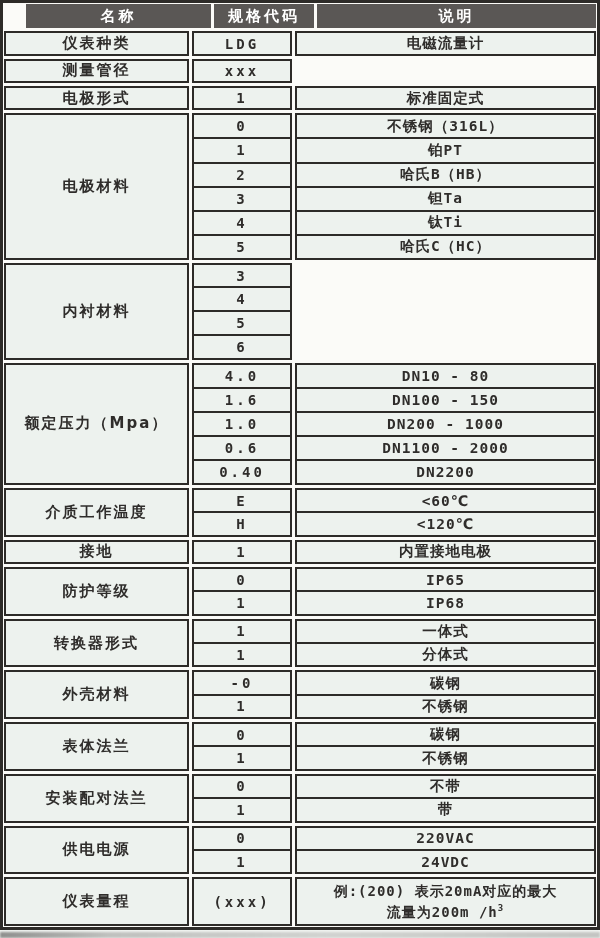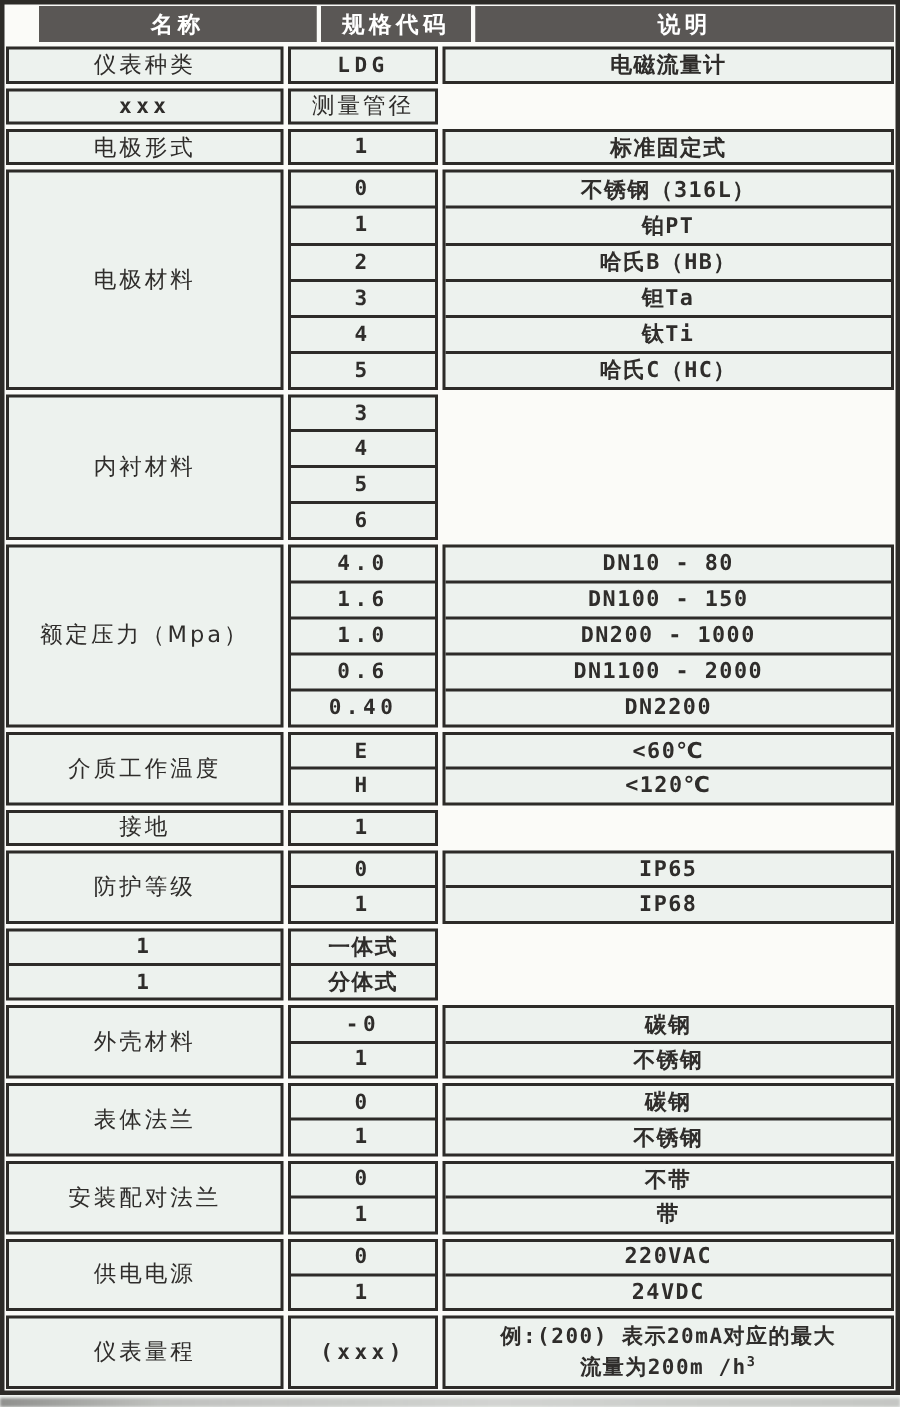--- a/index.html
+++ b/index.html
@@ -40,21 +40,21 @@
   .row.header{flex:1 1 0px;padding-left:22px;}
   .row.header .cell{
     background:var(--headerbg);
     border-color:var(--headerbg);
     color:var(--headertext);
     display:flex;align-items:center;justify-content:center;
     font-size:15px;font-weight:bold;letter-spacing:3px;
   }
   .name-cell{
     display:flex;align-items:center;justify-content:center;
-    font-size:15px;font-weight:normal;letter-spacing:2px;
+    font-size:15px;font-weight:bold;letter-spacing:2px;
     text-align:right;
   }
   .stack{display:flex;flex-direction:column;}
   .sub{
     flex:1 1 0px;
     display:flex;align-items:center;justify-content:center;
     min-height:0;
     font-weight:bold;
     text-align:center;
   }
@@ -97,24 +97,24 @@
 <div class="row" style="flex: 1 1 0px;">
       <div class="cell name-cell">仪表种类</div>
       <div class="cell stack">
         <div class="sub code">LDG</div>
       </div>
       <div class="cell stack">
         <div class="sub desc">电磁流量计</div>
       </div>
     </div>
     <div class="row" style="flex: 1 1 0px;">
+      <div class="cell name-cell">测量管径</div>
       <div class="cell stack">
         <div class="sub code">xxx</div>
       </div>
-      <div class="cell name-cell">测量管径</div>
     </div>
     <div class="row" style="flex: 1 1 0px;">
       <div class="cell name-cell">电极形式</div>
       <div class="cell stack">
         <div class="sub code">1</div>
       </div>
       <div class="cell stack">
         <div class="sub desc">标准固定式</div>
       </div>
     </div>
@@ -172,33 +172,37 @@
       <div class="cell stack">
         <div class="sub desc">&lt;60℃</div>
         <div class="sub desc">&lt;120℃</div>
       </div>
     </div>
     <div class="row" style="flex: 1 1 0px;">
       <div class="cell name-cell">接地</div>
       <div class="cell stack">
         <div class="sub code">1</div>
       </div>
+      <div class="cell stack">
+        <div class="sub desc">内置接地电极</div>
+      </div>
     </div>
     <div class="row" style="flex: 2 1 0px;">
       <div class="cell name-cell">防护等级</div>
       <div class="cell stack">
         <div class="sub code">0</div>
         <div class="sub code">1</div>
       </div>
       <div class="cell stack">
         <div class="sub desc">IP65</div>
         <div class="sub desc">IP68</div>
       </div>
     </div>
     <div class="row" style="flex: 2 1 0px;">
+      <div class="cell name-cell">转换器形式</div>
       <div class="cell stack">
         <div class="sub code">1</div>
         <div class="sub code">1</div>
       </div>
       <div class="cell stack">
         <div class="sub desc">一体式</div>
         <div class="sub desc">分体式</div>
       </div>
     </div>
     <div class="row" style="flex: 2 1 0px;">

